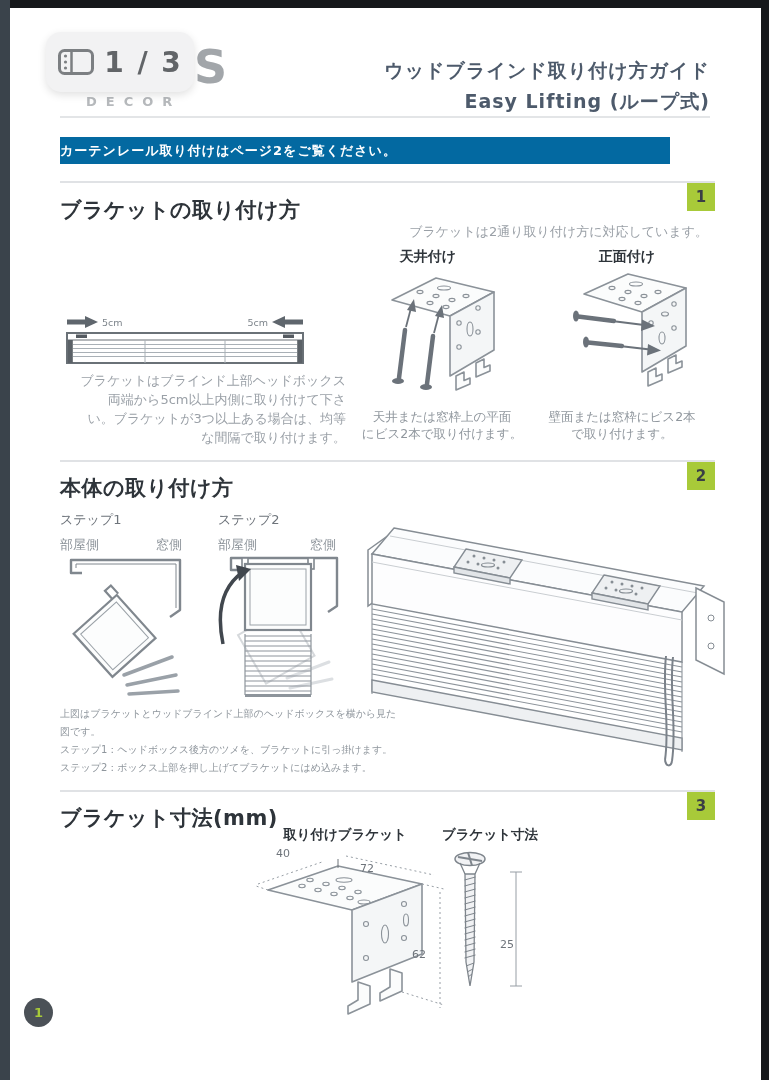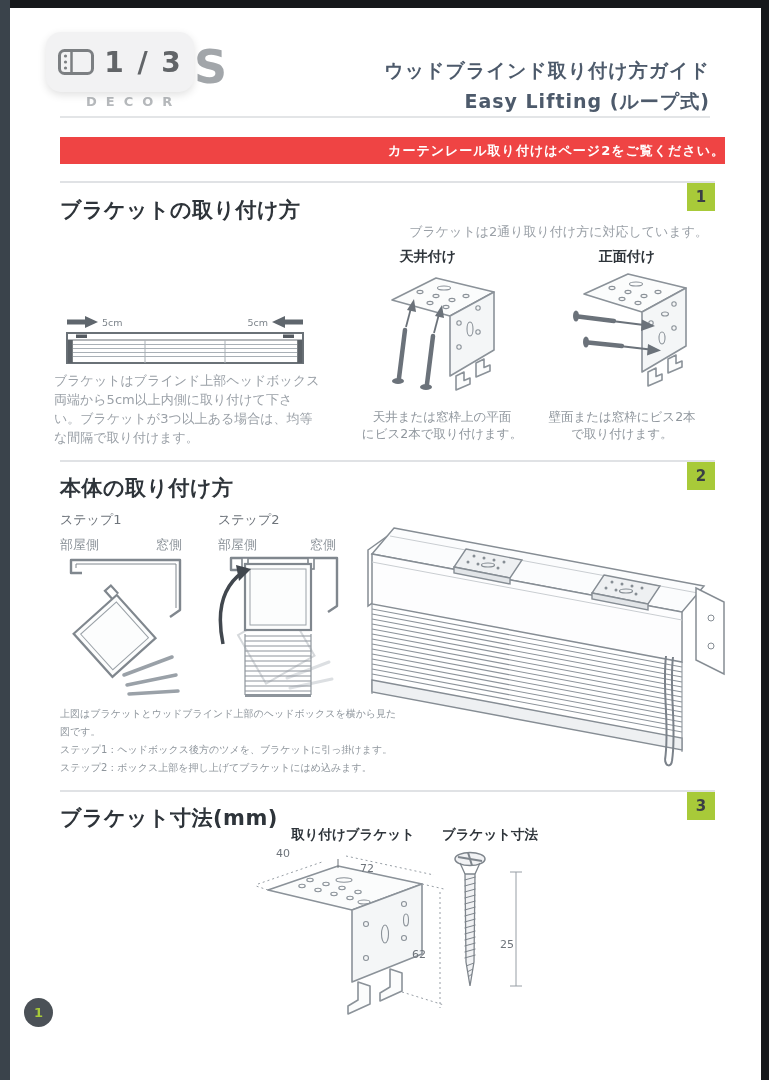--- a/index.html
+++ b/index.html
@@ -14,56 +14,56 @@
   
   .logo-letter{position:absolute;left:184px;top:36px;font-size:46px;font-weight:bold;color:#a2a6aa;line-height:1}
   .logo-sub{position:absolute;left:76px;top:86px;font-size:13px;color:#b6b9bc;letter-spacing:9px;font-weight:bold}
   .pill{position:absolute;left:36px;top:24px;width:148px;height:60px;background:#f2f2f3;border-radius:15px;
         box-shadow:0 3px 8px rgba(0,0,0,.12);display:flex;align-items:center;justify-content:center;gap:9px}
   .pill-label{font-size:28px;font-weight:bold;color:#626568;letter-spacing:2px}
   .title{position:absolute;right:51px;top:50px;text-align:right;color:#4d5a6b;font-weight:bold}
   .title-l1{font-size:19px;letter-spacing:1px}
   .title-l2{font-size:19px;margin-top:5px;letter-spacing:1px}
   .header-divider{position:absolute;left:50px;top:108px;width:650px;height:2px;background:#e3e5e7}
-  .banner{position:absolute;left:50px;top:129px;width:665px;height:27px;background:#ef4444;color:#fff;
-          font-size:13px;font-weight:bold;text-align:right;line-height:27px;letter-spacing:1px}
+  .banner{position:absolute;left:50px;top:129px;width:610px;height:27px;background:#0369a1;color:#fff;
+          font-size:13px;font-weight:bold;text-align:left;line-height:27px;letter-spacing:1px}
 
   
   .divider{position:absolute;left:50px;width:655px;height:2px;background:#e0e2e5}
   .d1{top:173px}.d2{top:452px}.d3{top:782px}
   .badge{position:absolute;left:677px;width:28px;height:28px;background:#a8ca39;color:#3a3f45;
          font-size:15px;font-weight:bold;text-align:center;line-height:28px}
   .b1{top:175px}.b2{top:454px}.b3{top:784px}
   .heading{position:absolute;left:50px;font-size:21px;font-weight:bold;color:#2e343a;letter-spacing:.5px}
   .h1{top:188px}.h2{top:466px}.h3{top:796px}
 
   
   .s1-intro{position:absolute;right:53px;top:215px;font-size:13px;color:#9aa0a7}
   .mount-label{position:absolute;top:240px;width:140px;text-align:center;font-size:14px;font-weight:bold;color:#2e343a}
   .ml-ceiling{left:348px}.ml-front{left:547px}
   .svg-ceiling{position:absolute;left:368px;top:258px}
   .svg-front{position:absolute;left:552px;top:258px}
   .caption{position:absolute;top:400px;width:170px;text-align:center;font-size:12.5px;color:#8f969d;line-height:17px}
   .cap-ceiling{left:347px}.cap-front{left:527px}
   .svg-blindtop{position:absolute;left:55px;top:305px}
-  .note{position:absolute;left:44px;top:363px;width:292px;text-align:left;font-size:13px;color:#9aa0a7;line-height:19px}
+  .note{position:absolute;left:44px;top:363px;width:292px;text-align:right;font-size:13px;color:#9aa0a7;line-height:19px}
 
   
   .step-label{position:absolute;top:503px;font-size:13px;color:#6e747b}
   .sl1{left:50px}.sl2{left:208px}
   .side-label{position:absolute;top:528px;font-size:13px;color:#8a9198}
   .rs1{left:50px}.ws1{left:146px}.rs2{left:208px}.ws2{left:300px}
   .svg-step1{position:absolute;left:48px;top:540px}
   .svg-step2{position:absolute;left:203px;top:540px}
   .svg-blind{position:absolute;left:356px;top:478px}
   .desc{position:absolute;left:50px;top:697px;font-size:10px;color:#8f969d;line-height:18px}
 
   
   .dim-label{position:absolute;top:818px;font-size:13.5px;font-weight:bold;color:#2e343a;text-align:center}
-  .dl-bracket{left:248px;width:190px}
+  .dl-bracket{left:240px;width:190px}
   .dl-screw{left:410px;width:140px}
   .svg-dimbracket{position:absolute;left:244px;top:834px}
   .svg-screw{position:absolute;left:438px;top:838px}
   .page-circle{position:absolute;left:14px;top:990px;width:29px;height:29px;border-radius:50%;background:#4b5157;
                color:#a8ca39;font-size:13px;font-weight:bold;text-align:center;line-height:29px}
 
   svg{display:block}
   svg text.dim{font-size:11px;fill:#6e747b;font-family:inherit}
   svg text.dim5{font-size:9.5px;fill:#7d848b;font-family:inherit}
 </style>

